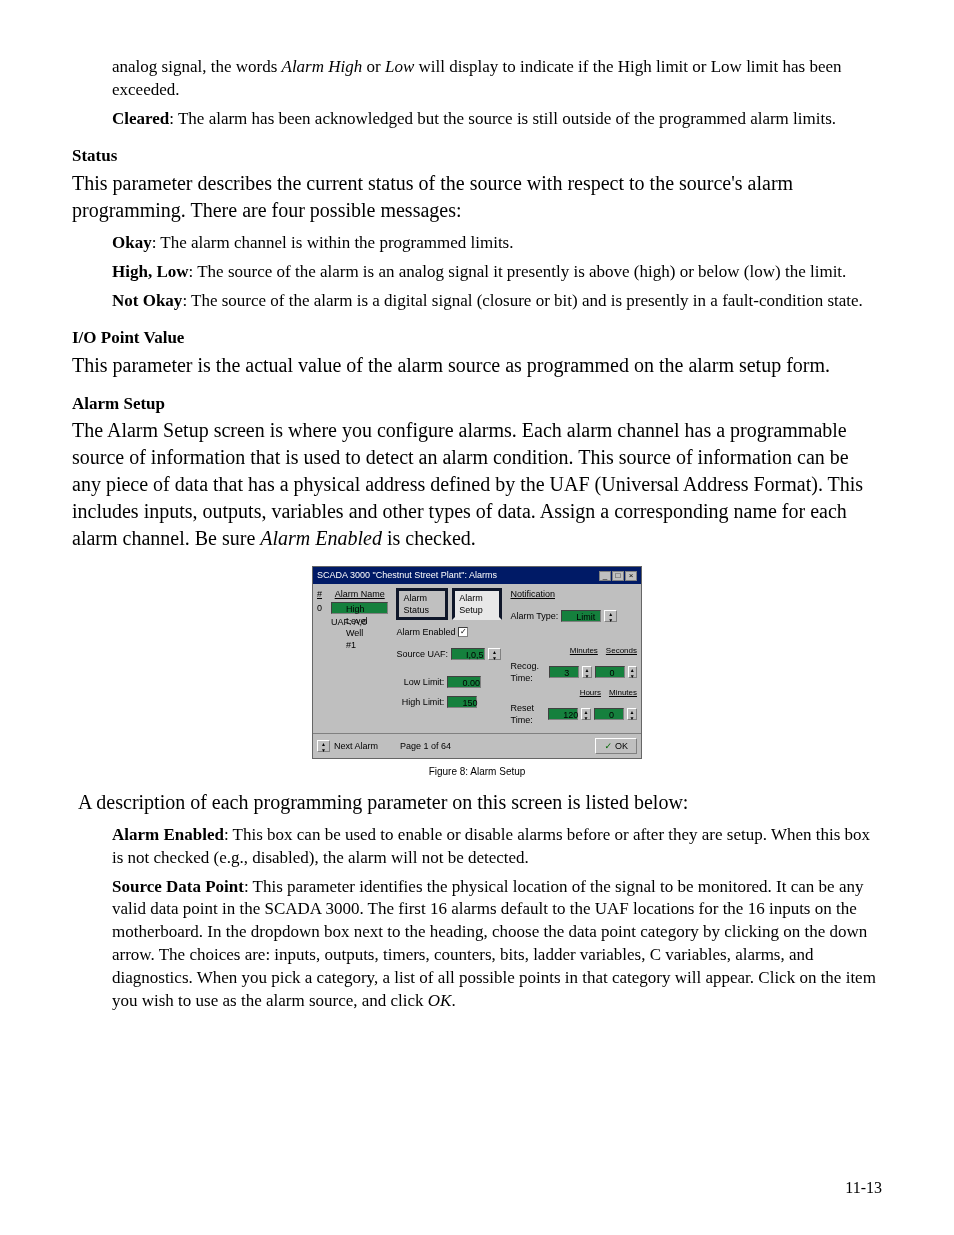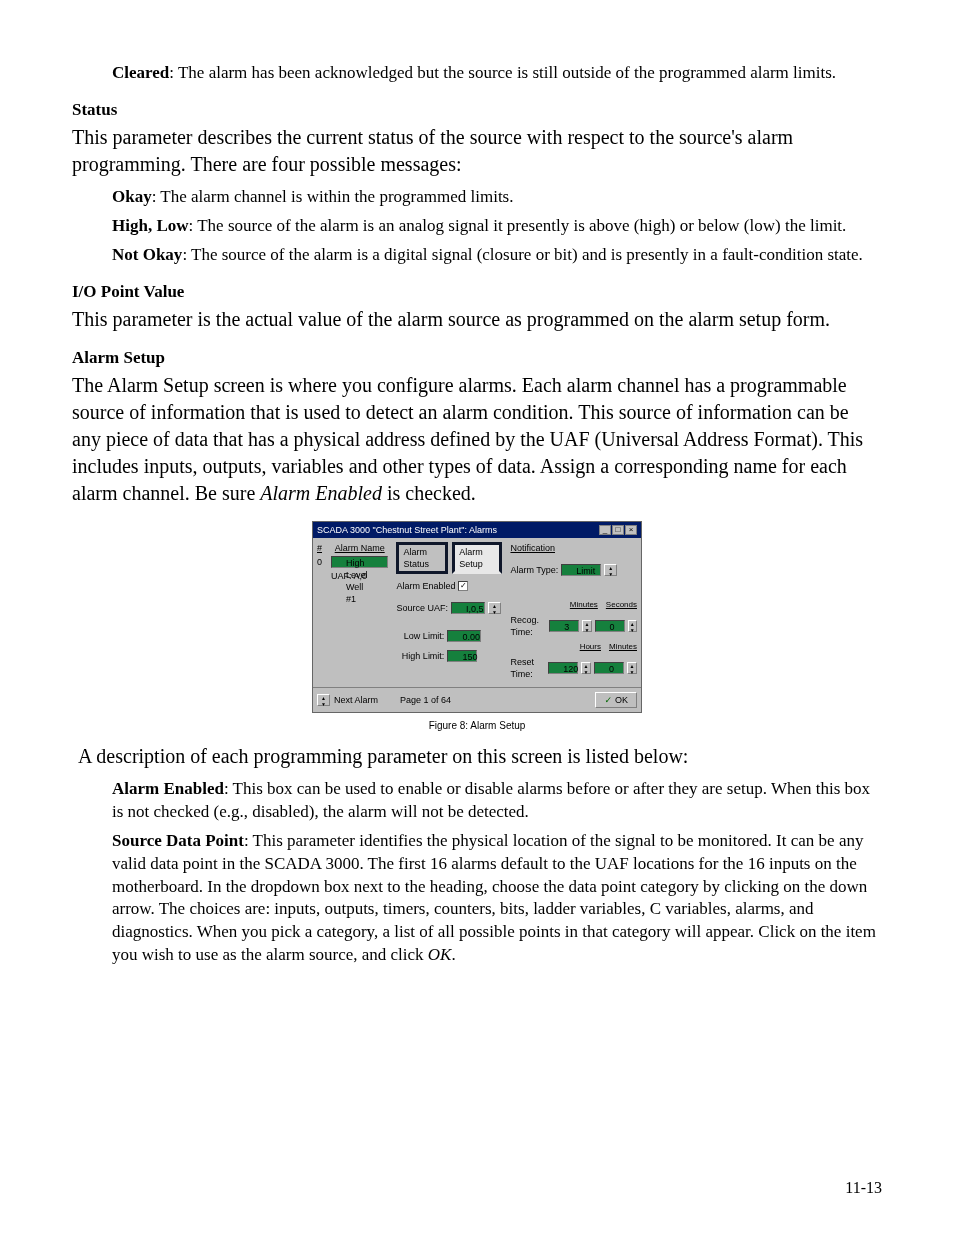--- a/index.html
+++ b/index.html
@@ -178,20 +178,23 @@
     right: 72px;
     font-size: 16px;
   }
 </style>
 </head>
 <body>
 
 <div class="page">
 
   <div class="body-text">
+    <p class="para-indent">
+      <span>analog signal, the words </span><span class="italic">Alarm High</span><span> or </span><span class="italic">Low</span><span> will display to indicate if the High limit or Low limit has been exceeded.</span>
+    </p>
 
     <p class="def">
       <span class="term">Cleared</span><span>: The alarm has been acknowledged but the source is still outside of the programmed alarm limits.</span>
     </p>
 
     <div class="h-bold">Status</div>
     <p class="flush">This parameter describes the current status of the source with respect to the source's alarm programming.  There are four possible messages:</p>
 
     <p class="def">
       <span class="term">Okay</span><span>: The alarm channel is within the programmed limits.</span>

